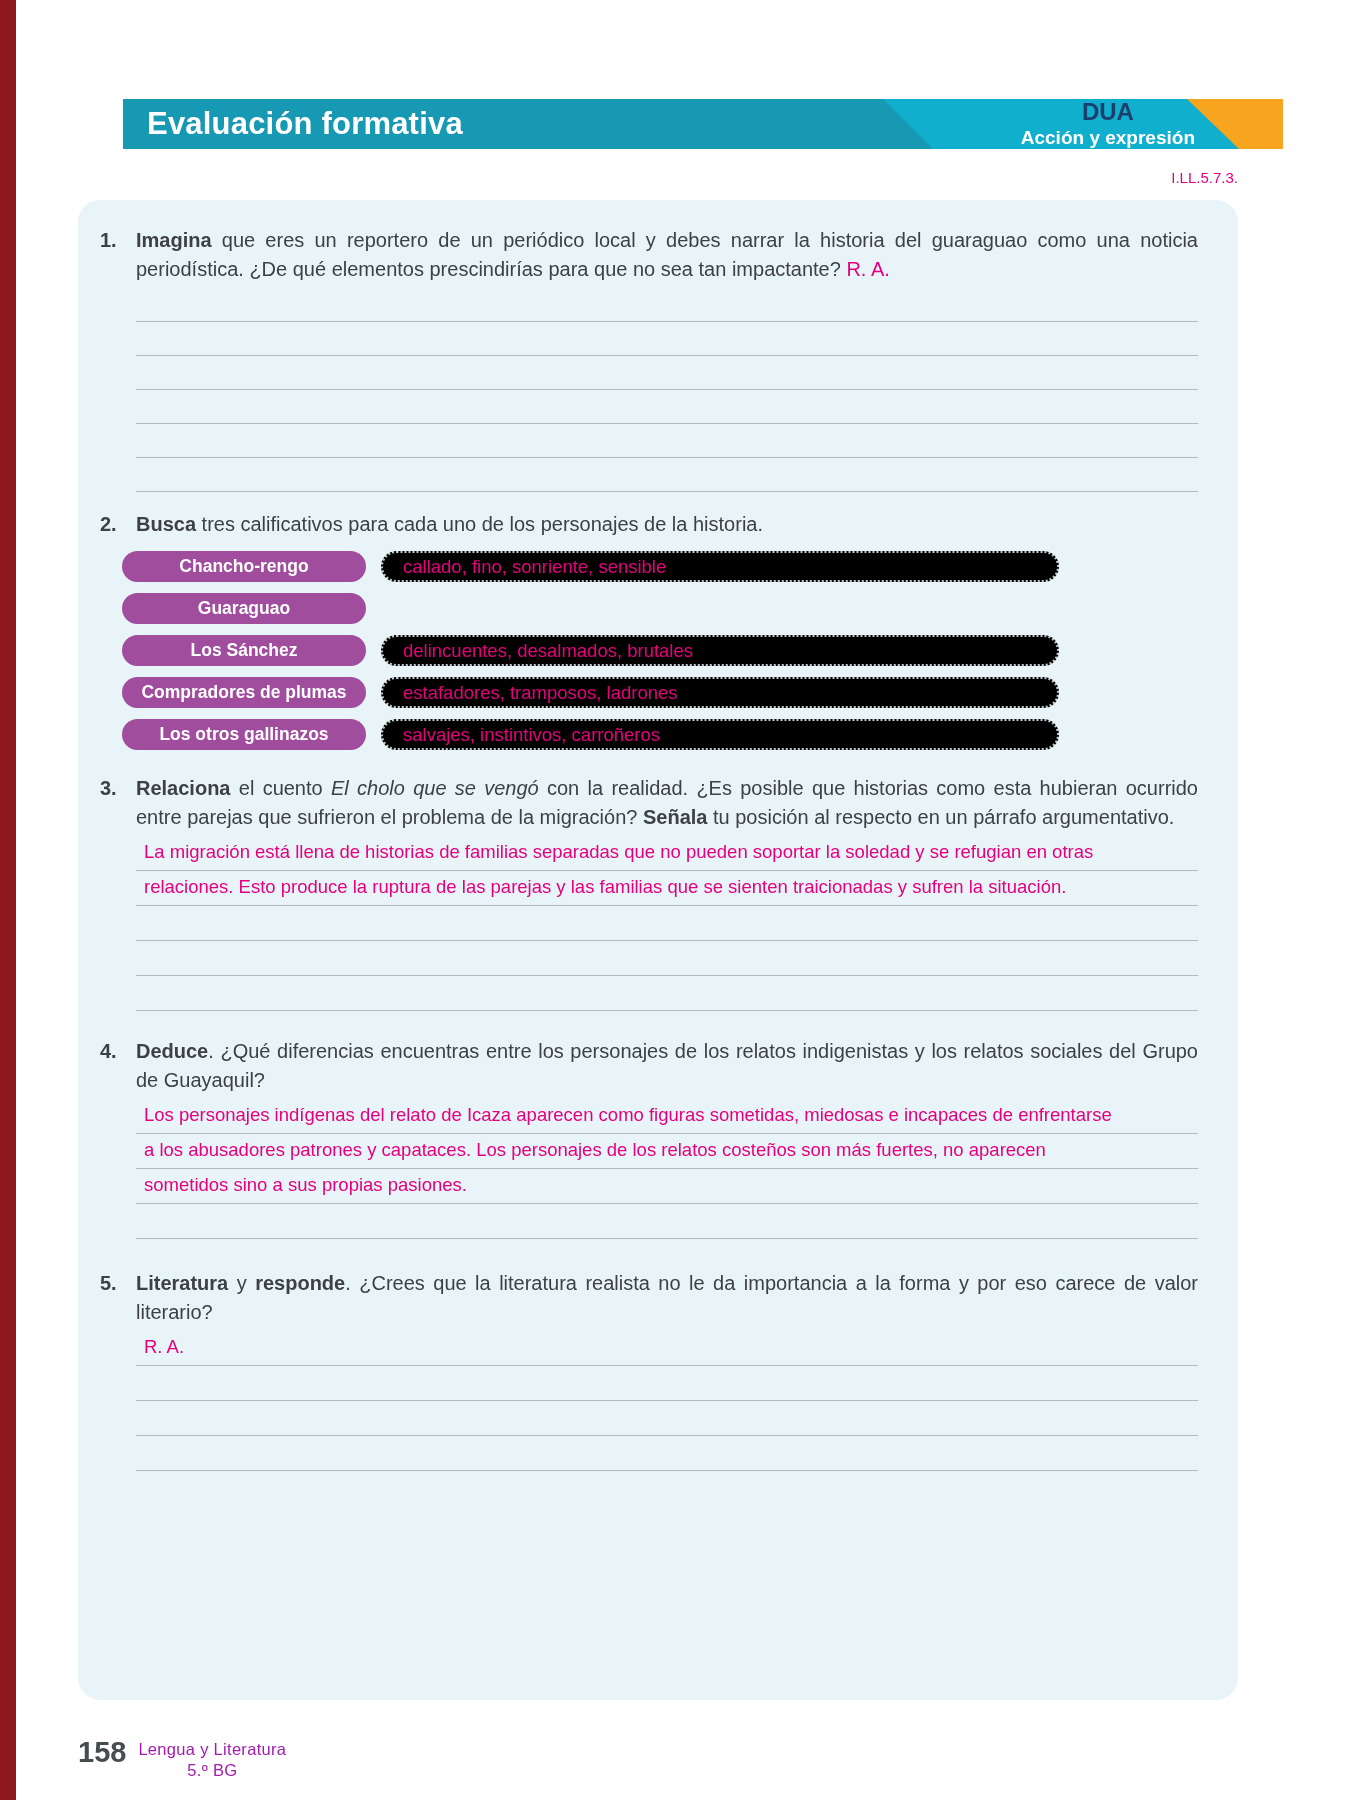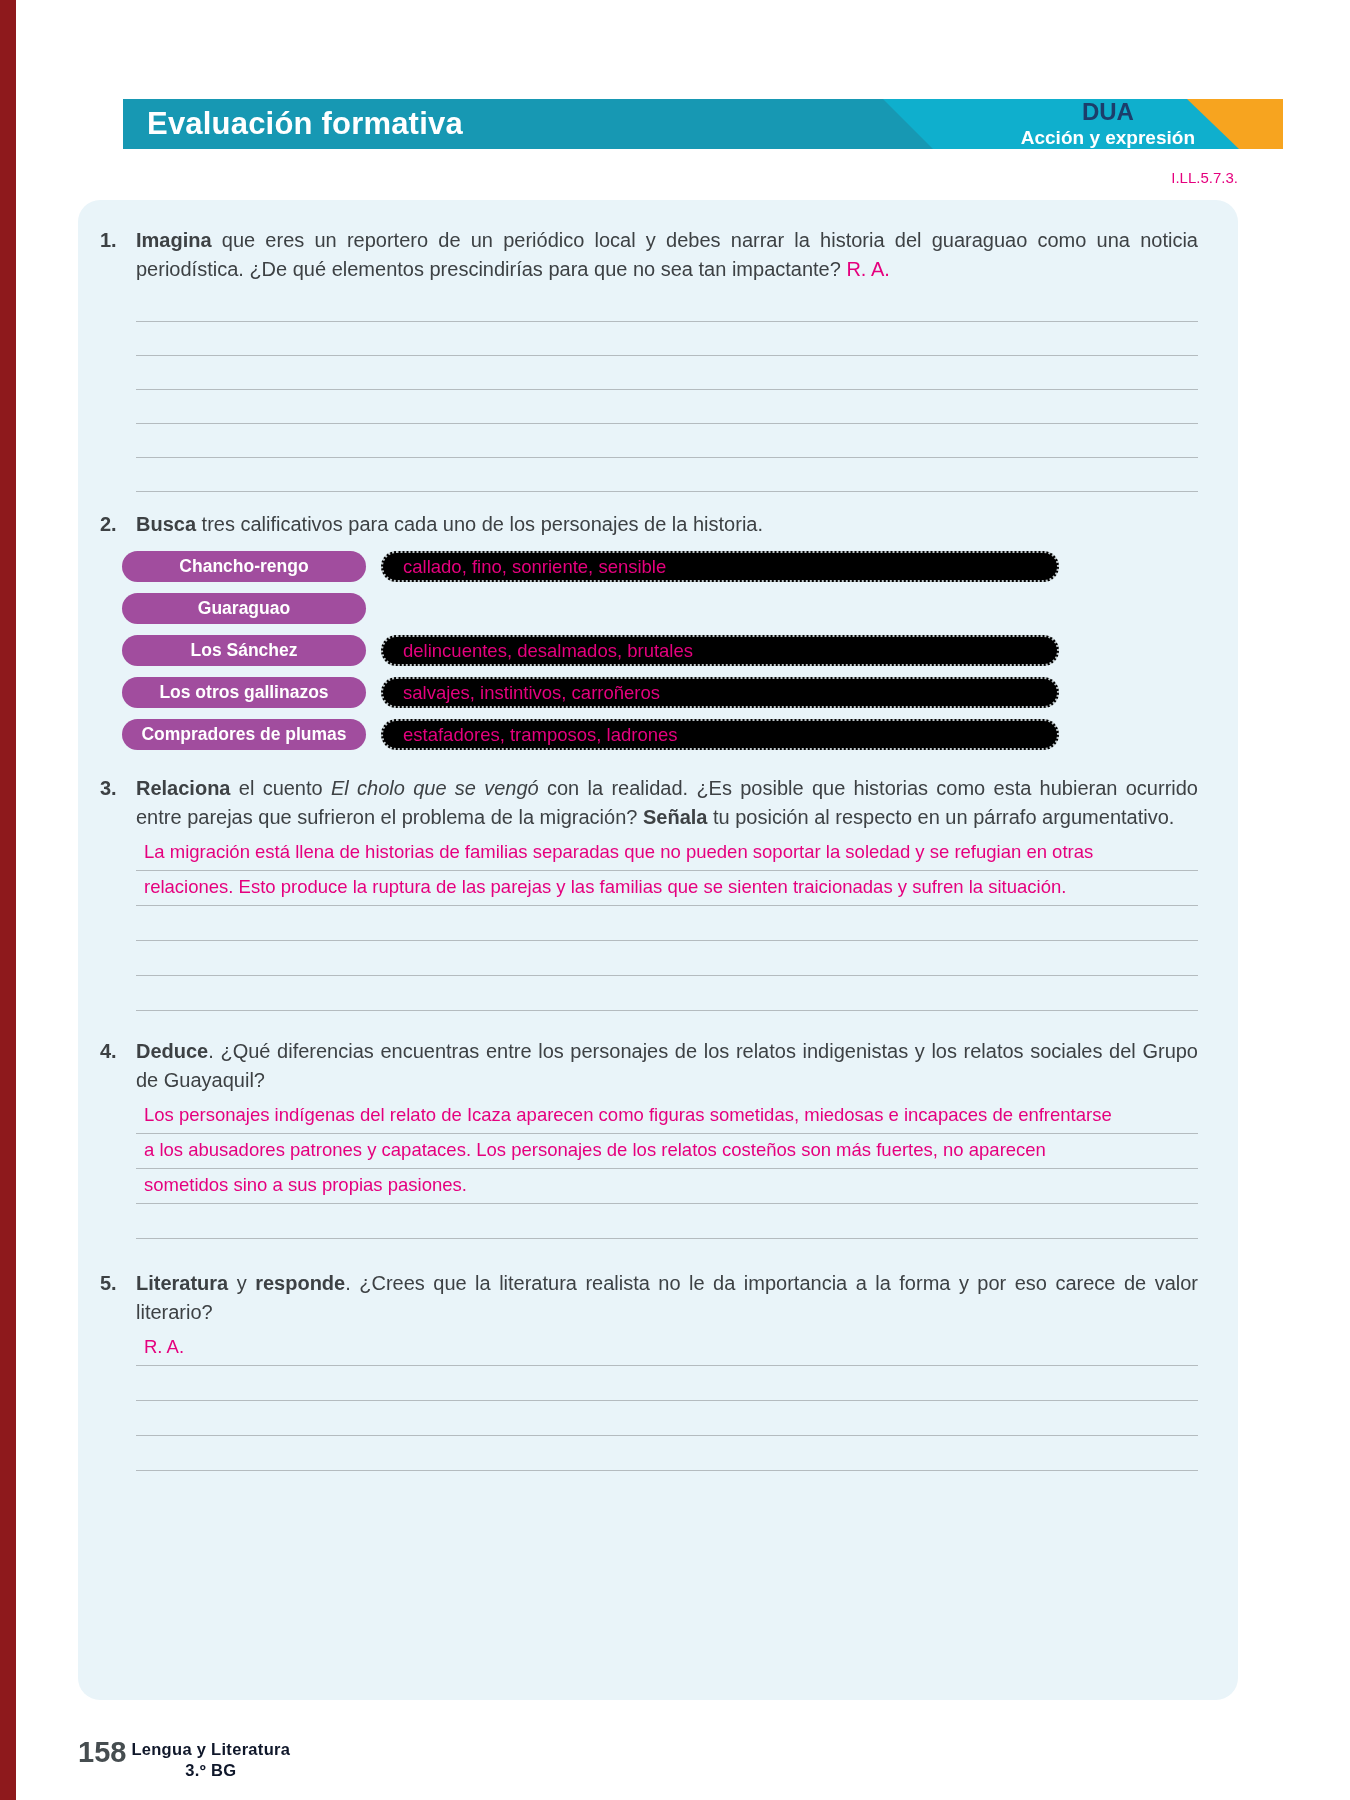--- a/index.html
+++ b/index.html
@@ -48,21 +48,21 @@
     background:#000000; display:flex; align-items:center; padding-left:20px; font-size:18.5px; color:#e5007e; }
 
   .mt-q2 { margin-top:18px; }
   .mt-q3 { margin-top:24px; }
   .mt-q4 { margin-top:26px; }
   .mt-q5 { margin-top:30px; }
 
   
   .footer { position:absolute; left:78px; top:1738px; display:flex; align-items:flex-start;text-align:center; }
   .pagenum { font-size:29px; font-weight:bold; color:#464d50; line-height:1; }
-  .fmeta { margin-left:5px; font-size:16.5px; color:#0f172a; line-height:1.3; padding-top:1px; letter-spacing:.3px;font-weight:bold; }
+  .fmeta { margin-left:12px; font-size:16.5px; color:#a21caf; line-height:1.3; padding-top:1px; letter-spacing:.3px; }
 </style>
 </head>
 <body>
 
 <div class="spine"></div>
 
 <div class="banner">
   <span class="banner-title">Evaluación formativa</span>
   <div class="banner-cyan"></div>
   <div class="banner-orange"></div>
@@ -106,29 +106,29 @@
     <div class="crow">
       <div class="pill">Guaraguao</div>
     </div>
     <div class="crow">
       <div class="pill">Los Sánchez</div>
       <div class="dotfield">
           <span class="pink">delincuentes, desalmados, brutales</span>
         </div>
     </div>
     <div class="crow">
+      <div class="pill">Compradores de plumas</div>
+      <div class="dotfield">
+          <span class="pink">estafadores, tramposos, ladrones</span>
+        </div>
+    </div>
+    <div class="crow">
       <div class="pill">Los otros gallinazos</div>
       <div class="dotfield">
           <span class="pink">salvajes, instintivos, carroñeros</span>
-        </div>
-    </div>
-    <div class="crow">
-      <div class="pill">Compradores de plumas</div>
-      <div class="dotfield">
-          <span class="pink">estafadores, tramposos, ladrones</span>
         </div>
     </div>
   </div>
 
   <div class="q mt-q3">
     <div class="qnum">3.</div>
     <div class="qbody">
       <p class="qtext"><b>Relaciona</b><span> el cuento </span><i>El cholo que se vengó</i><span> con la realidad. ¿Es posible que historias como esta hubieran ocurrido entre parejas que sufrieron el problema de la migración? </span><b>Señala</b><span> tu posición al respecto en un párrafo argumentativo.</span></p>
       <div class="lines">
         <div class="line tall">
@@ -177,15 +177,15 @@
       </div>
     </div>
   </div>
 
 </div>
 
 <div class="footer">
   <span class="pagenum">158</span>
   <div class="fmeta">
     <div>Lengua y Literatura</div>
-    <div>3.º BG</div>
+    <div>5.º BG</div>
   </div>
 </div>
 
 </body></html>

